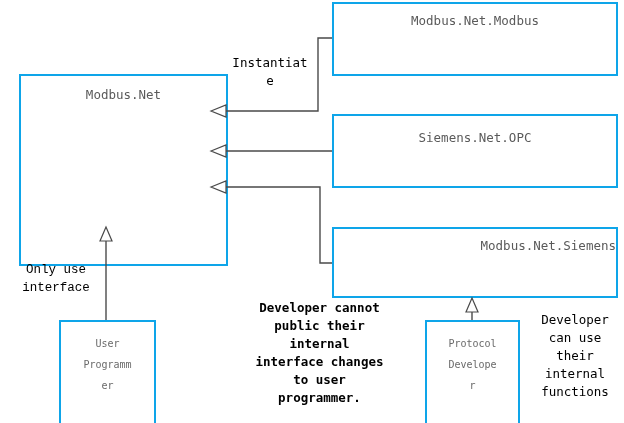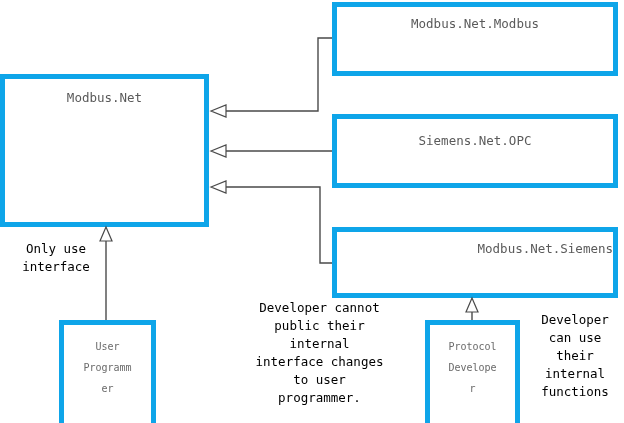--- a/index.html
+++ b/index.html
@@ -11,21 +11,21 @@
     position: relative;
     width: 624px;
     height: 423px;
     background: #ffffff;
     overflow: hidden;
     font-family: "DejaVu Sans Mono", "Liberation Mono", monospace;
   }
   .uml-box {
     position: absolute;
     box-sizing: border-box;
-    border: 5px solid #0ea5e9;
+    border: 2px solid #0ea5e9;
     background: #ffffff;
   }
   .uml-box-title {
     position: absolute;
     left: 0;
     right: 0;
     text-align: center;
     color: #5a5a5a;
     font-family: "DejaVu Sans Mono", "Liberation Mono", monospace;
     font-size: 12.5px;
@@ -68,21 +68,21 @@
     font-family: "DejaVu Sans Mono", "Liberation Mono", monospace;
     font-size: 10px;
     line-height: 21px;
   }
 </style>
 </head>
 <body>
 
 <div id="canvas">
 
-  <div class="uml-box" style="left:0; top:74px; width:209px; height:153px;">
+  <div class="uml-box" style="left:19px; top:74px; width:209px; height:192px;">
     <div class="uml-box-title" style="top:11px;">Modbus.Net</div>
   </div>
 
   <div class="uml-box" style="left:332px; top:2px; width:286px; height:74px;">
     <div class="uml-box-title" style="top:9px;">Modbus.Net.Modbus</div>
   </div>
 
   <div class="uml-box" style="left:332px; top:114px; width:286px; height:74px;">
     <div class="uml-box-title" style="top:14px;">Siemens.Net.OPC</div>
   </div>
@@ -124,25 +124,27 @@
       <path class="edge-line" d="M 106 320 L 106 240"></path>
       <polygon class="arrow-hollow" points="106,227 100,241 112,241"></polygon>
     </g>
 
     <g>
       <path class="edge-line" d="M 472 320 L 472 311"></path>
       <polygon class="arrow-hollow" points="472,298 466,312 478,312"></polygon>
     </g>
   </svg>
 
+  <div class="note" style="left:222px; top:54px; width:96px;">Instantiat
+e</div>
 
-  <div class="note" style="left:6px; top:240px; width:100px;">Only use
+  <div class="note" style="left:6px; top:261px; width:100px;font-family:Liberation Mono, monospace;">Only use
 interface</div>
 
-  <div class="note" style="left:237px; top:299px; width:165px;">Developer cannot
+  <div class="note" style="left:237px; top:299px; width:165px;font-weight:bold;">Developer cannot
 public their
 internal
 interface changes
 to user
 programmer.</div>
 
   <div class="note" style="left:529px; top:311px; width:92px;">Developer
 can use
 their
 internal

